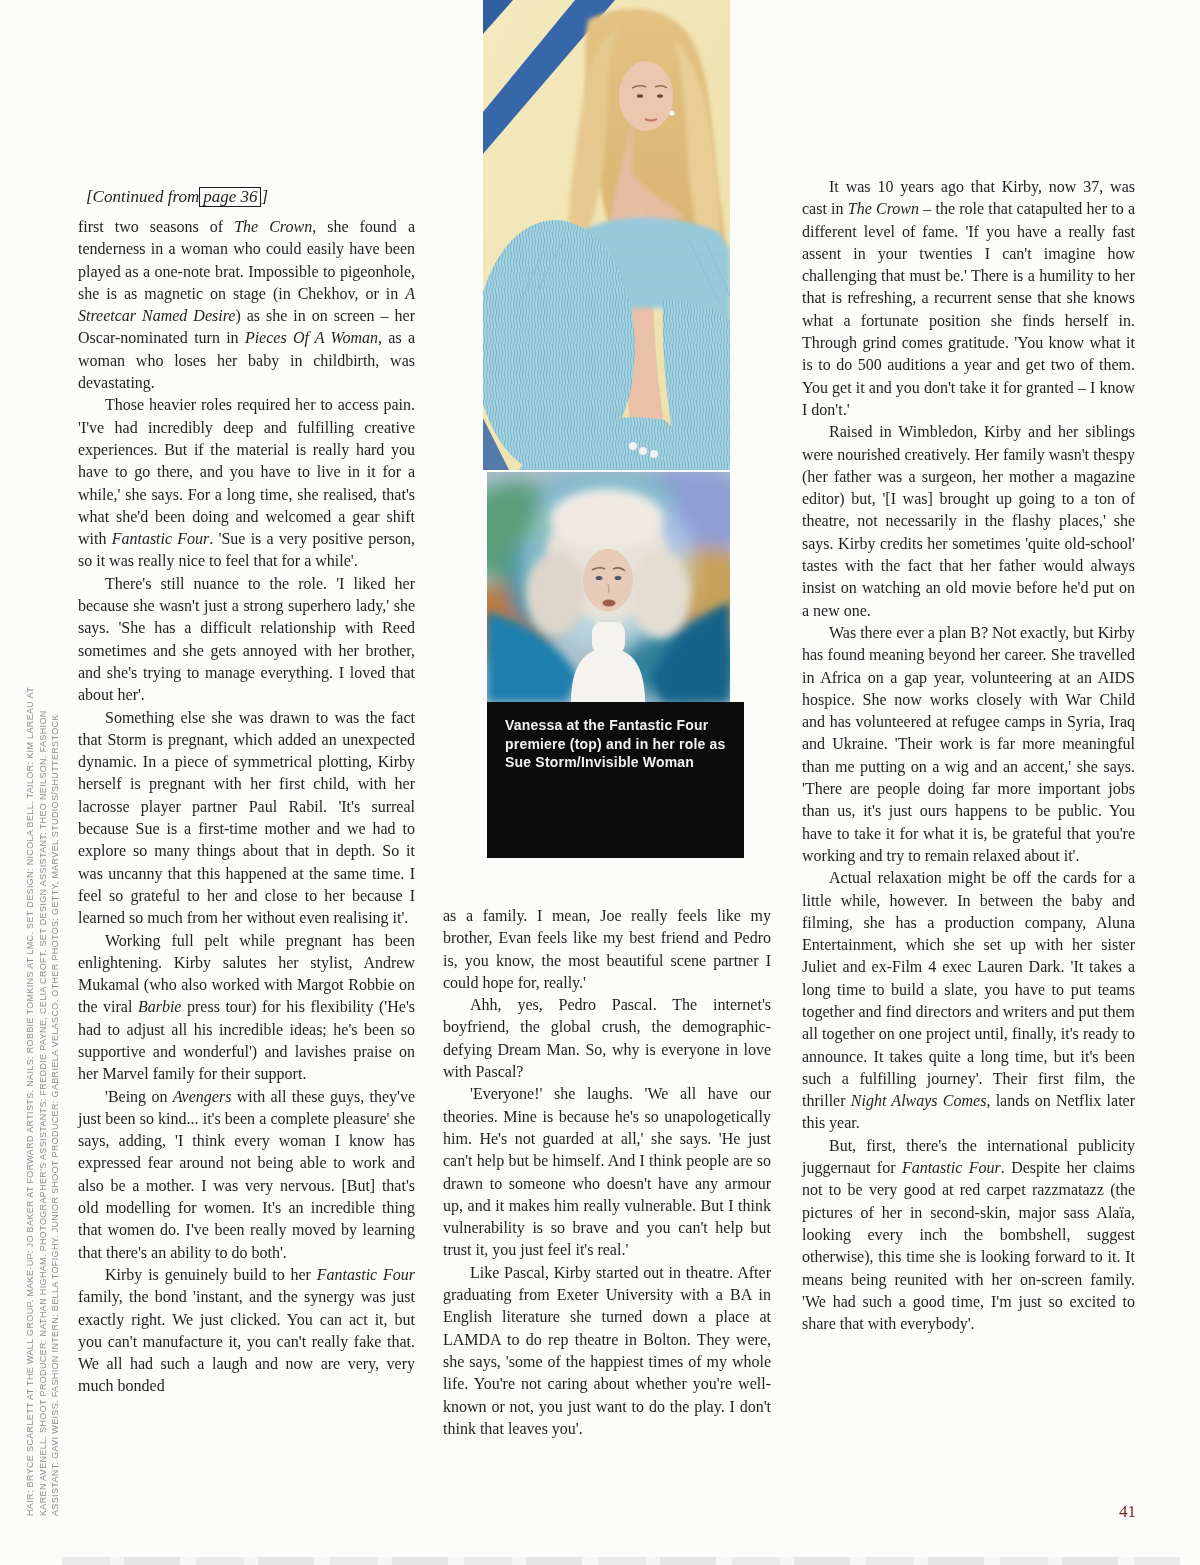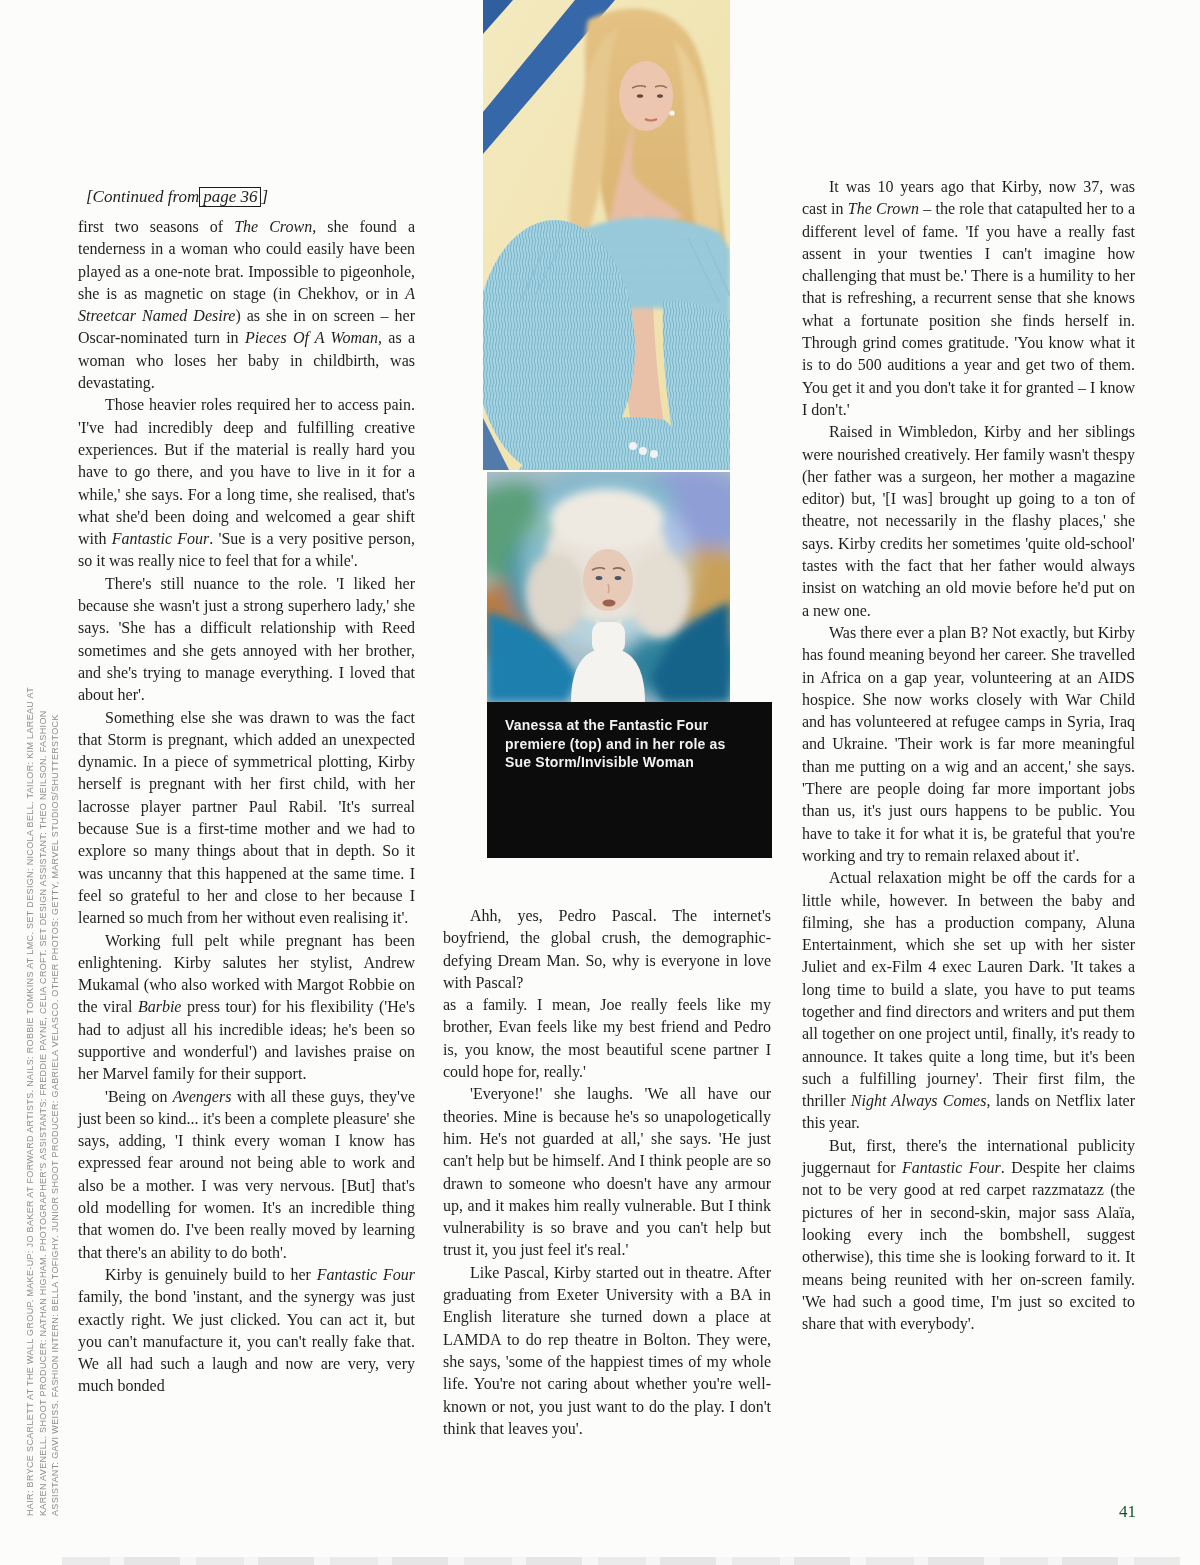--- a/index.html
+++ b/index.html
@@ -15,32 +15,32 @@
   .para { margin:0; text-align:justify; font-size:16px; line-height:22.3px; }
   .para.ind { text-indent:27px; }
   .it { font-style:italic; }
   .continued { font-style:italic; font-size:17px; line-height:22px; margin:8px; white-space:nowrap; }
   .pg-link { border:1.5px solid #1b1b1b; padding:0 3px; display:inline-block; line-height:18px; }
   .photo { position:absolute; overflow:hidden; }
   .photo svg { display:block; width:100%; height:100%; }
   .photo1 { left:483px; top:0;     width:247px; height:470px; }
   .photo2 { left:487px; top:472px; width:243px; height:230px; }
   .caption-box {
-    position:absolute; left:487px; top:702px; width:285px; height:156px;
+    position:absolute; left:487px; top:702px; width:257px; height:156px;
     background:#0c0c0c; color:#f2f2f2; box-sizing:border-box;
     font-family:"Liberation Sans", sans-serif; font-size:14px; font-weight:600;
     line-height:18.6px; letter-spacing:.2px; padding:14px 17px 0 18px;
   }
   .credits {
     position:absolute; left:24px; top:1516px; width:922px;
     transform:rotate(-90deg); transform-origin:0 0;
     font-family:"Liberation Sans", sans-serif; font-size:9px; line-height:12.5px;
     letter-spacing:.35px; color:#8e8e8e; white-space:nowrap;
   }
-  .pagenum { position:absolute; left:1100px; top:1502px; width:36px; text-align:right; font-size:17px; color:#14532d; }
+  .pagenum { position:absolute; left:1100px; top:1502px; width:36px; text-align:right; font-size:17px; color:#7f1d1d; }
   .strip {
     position:absolute; left:62px; top:1557px; width:1118px; height:8px; opacity:.5;
     background:repeating-linear-gradient(90deg,#d9d9d9 0 48px,#efefef 48px 62px,#cfcfcf 62px 118px,#f1f1f1 118px 134px);
   }
 </style>
 </head>
 <body>
 
 <div class="page">
 
@@ -157,22 +157,22 @@
       <path d="M84 230 C84 196 96 176 121 176 C146 176 158 196 158 230 Z" fill="#f4f3f0"></path>
     </svg>
   </div>
 
   <div class="caption-box">
     <div>Vanessa at the Fantastic Four premiere (top) and in her role as Sue Storm/Invisible Woman</div>
   </div>
 
   <div class="col col-mid">
     <div>
+        <p class="para"><span>as a family. I mean, Joe really feels like my brother, Evan feels like my best friend and Pedro is, you know, the most beautiful scene partner I could hope for, really.'</span></p>
         <p class="para ind"><span>Ahh, yes, Pedro Pascal. The internet's boyfriend, the global crush, the demographic-defying Dream Man. So, why is everyone in love with Pascal?</span></p>
-        <p class="para"><span>as a family. I mean, Joe really feels like my brother, Evan feels like my best friend and Pedro is, you know, the most beautiful scene partner I could hope for, really.'</span></p>
         <p class="para ind"><span>'Everyone!' she laughs. 'We all have our theories. Mine is because he's so unapologetically him. He's not guarded at all,' she says. 'He just can't help but be himself. And I think people are so drawn to someone who doesn't have any armour up, and it makes him really vulnerable. But I think vulnerability is so brave and you can't help but trust it, you just feel it's real.'</span></p>
         <p class="para ind"><span>Like Pascal, Kirby started out in theatre. After graduating from Exeter University with a BA in English literature she turned down a place at LAMDA to do rep theatre in Bolton. They were, she says, 'some of the happiest times of my whole life. You're not caring about whether you're well-known or not, you just want to do the play. I don't think that leaves you'.</span></p>
       </div>
   </div>
 
   <div class="col col-right">
     <div>
         <p class="para ind"><span>It was 10 years ago that Kirby, now 37, was cast in </span><span class="it">The Crown</span><span> – the role that catapulted her to a different level of fame. 'If you have a really fast assent in your twenties I can't imagine how challenging that must be.' There is a humility to her that is refreshing, a recurrent sense that she knows what a fortunate position she finds herself in. Through grind comes gratitude. 'You know what it is to do 500 auditions a year and get two of them. You get it and you don't take it for granted – I know I don't.'</span></p>
         <p class="para ind"><span>Raised in Wimbledon, Kirby and her siblings were nourished creatively. Her family wasn't thespy (her father was a surgeon, her mother a magazine editor) but, '[I was] brought up going to a ton of theatre, not necessarily in the flashy places,' she says. Kirby credits her sometimes 'quite old-school' tastes with the fact that her father would always insist on watching an old movie before he'd put on a new one.</span></p>
         <p class="para ind"><span>Was there ever a plan B? Not exactly, but Kirby has found meaning beyond her career. She travelled in Africa on a gap year, volunteering at an AIDS hospice. She now works closely with War Child and has volunteered at refugee camps in Syria, Iraq and Ukraine. 'Their work is far more meaningful than me putting on a wig and an accent,' she says. 'There are people doing far more important jobs than us, it's just ours happens to be public. You have to take it for what it is, be grateful that you're working and try to remain relaxed about it'.</span></p>

